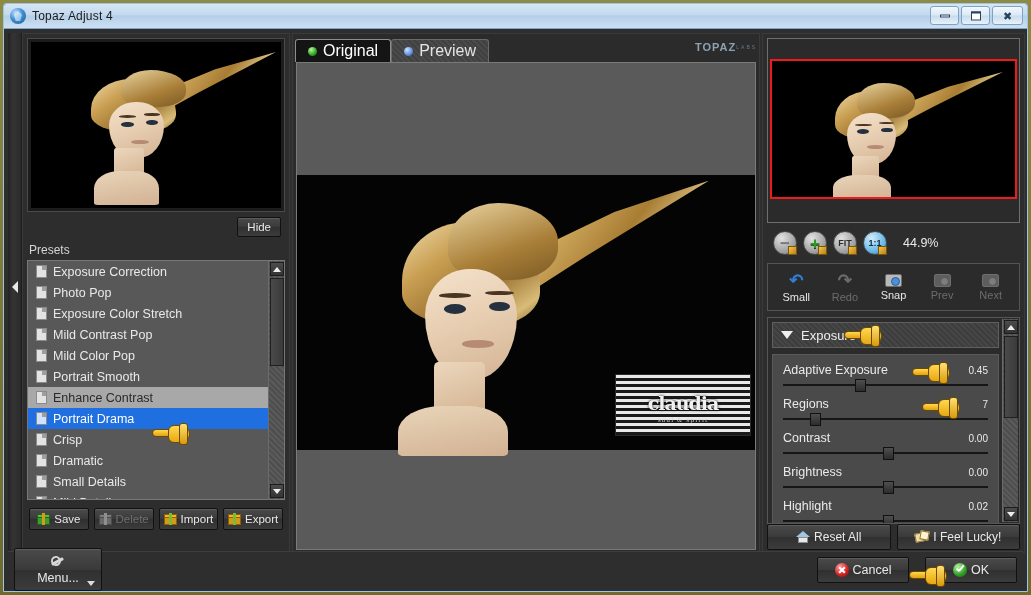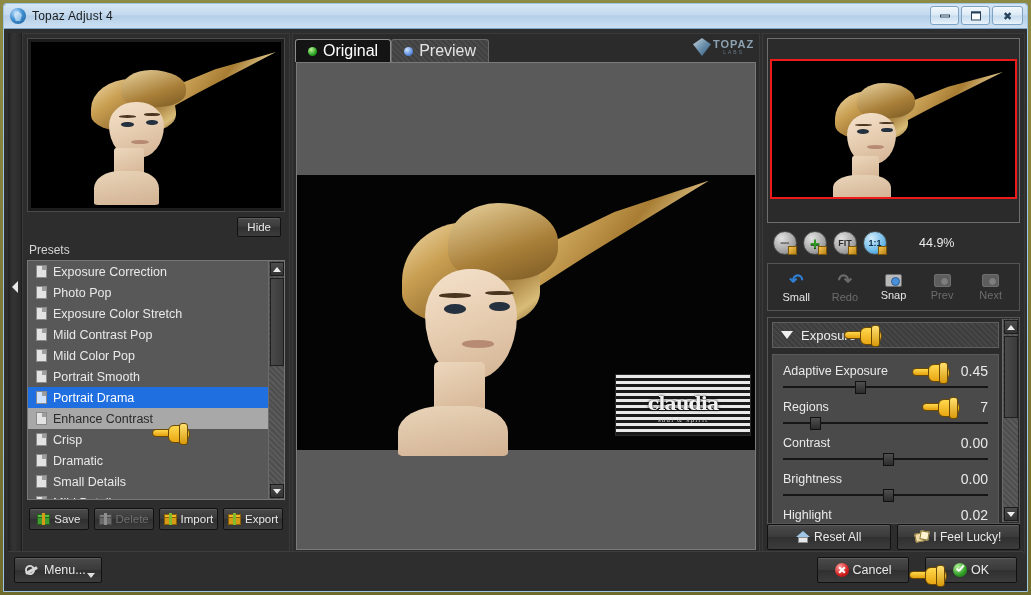--- a/index.html
+++ b/index.html
@@ -181,21 +181,21 @@
   .dot.blue{background:radial-gradient(circle at 35% 30%,#cfe4ff,#5f8fe0 60%,#2c5aa8);}
   .topaz-logo{
     position:absolute; right:4px; top:0px; width:62px; height:26px;
     display:flex;align-items:center;gap:2px; opacity:.85;
   }
   .topaz-diamond{
     width:18px;height:18px;
     background:linear-gradient(135deg,#eaf3fb 0%,#7fa9c9 45%,#2f5f86 100%);
     clip-path: polygon(50% 0%,100% 35%,50% 100%,0% 35%);
   }
-  .topaz-text{display:flex;flex-direction:column;line-height:1;align-items:center;}
+  .topaz-text{display:flex;flex-direction:row;line-height:1;align-items:center;}
   .topaz-text .t1{font-size:11px;font-weight:bold;color:#9db6c9;letter-spacing:1px;}
   .topaz-text .t2{font-size:5px;color:#6f8699;letter-spacing:2px;}
 
   .canvas {
     position:absolute; left:3px; top:28px; width:460px; height:488px;
     background:#5a5a5a; border:1px solid #7a7a7a; overflow:hidden;
   }
   .img-area {
     position:absolute; left:0; top:112px; width:100%; height:275px; background:#040404;
   }
@@ -247,21 +247,21 @@
     background:radial-gradient(circle at 35% 28%,#e2e2e2,#9a9a9a 70%,#6e6e6e);
     border:1px solid #4a4a4a; position:relative; cursor:pointer;
   }
   .zbtn.blue{background:radial-gradient(circle at 35% 28%,#d3ecfb,#63b4e6 65%,#2f7fba);color:#0b2e4a;}
   .zbtn .plus{color:#2f9a26;font-size:17px;font-weight:bold;line-height:1;text-shadow:0 1px 0 #0a3a07;}
   .zbtn .minus{color:#777;font-size:17px;font-weight:bold;line-height:1;}
   .zbtn::after{
     content:"";position:absolute;right:-1px;bottom:-1px;width:7px;height:7px;
     background:linear-gradient(135deg,#f5c34a,#b9821a);border:1px solid #7a5608;
   }
-  .zoomval{color:#e9e9e9;font-size:12.5px;margin-left:26px;}
+  .zoomval{color:#e9e9e9;font-size:12.5px;margin-left:10px;}
 
   .tbar {
     margin-top:6px; height:48px; background:#2b2b2b; border:1px solid #545454;
     display:flex; align-items:center; justify-content:space-around; padding:0 4px;
   }
   .tbtn{display:flex;flex-direction:column;align-items:center;gap:2px;cursor:pointer;width:44px;}
   .tbtn .lbl{font-size:11px;color:#e6e6e6;}
   .tbtn.dis .lbl{color:#6c6c6c;}
   .undo-g{font-size:17px;color:#2f7fd4;line-height:1;font-weight:bold;}
   .redo-g{font-size:17px;color:#6b6b6b;line-height:1;font-weight:bold;}
@@ -278,41 +278,41 @@
   .section-hdr{
     height:26px; display:flex; align-items:center; gap:8px; padding-left:8px;
     background: repeating-linear-gradient(45deg,#464646 0 2px,#3d3d3d 2px 4px);
     border:1px solid #5f5f5f; color:#eee; font-size:13px; position:relative;
   }
   .caret-d{width:0;height:0;border-left:6px solid transparent;border-right:6px solid transparent;border-top:8px solid #efefef;}
   .slider-box{ margin-top:6px; background:#4a4a4a; border:1px solid #5a5a5a; padding:8px 10px 4px 10px;}
   .srow{margin-bottom:6px;}
   .srow-top{display:flex;justify-content:space-between;align-items:center;}
   .sname{font-size:12.5px;color:#eaeaea;}
-  .sval{font-size:14px;color:#eaeaea;}
+  .sval{font-size:10px;color:#eaeaea;}
   .strack{position:relative;height:12px;margin-top:2px;}
   .strack .line{position:absolute;left:0;right:0;top:5px;height:2px;background:#161616;}
   .sknob{position:absolute;top:0;width:11px;height:13px;background:linear-gradient(180deg,#4f4f4f,#2c2c2c);border:1px solid #111;}
 
   .bottom-btns{ position:absolute; left:4px; right:4px; bottom:2px; display:flex; gap:6px;}
   .bbtn{flex:1;justify-content:center;font-size:12px;padding:5px 2px;}
   .house{width:14px;height:12px;position:relative;flex:none;}
   .house .roof{position:absolute;left:0;top:0;width:0;height:0;border-left:7px solid transparent;border-right:7px solid transparent;border-bottom:6px solid #9fc6e4;}
   .house .base{position:absolute;left:2px;bottom:0;width:10px;height:6px;background:#e8e8e8;border:1px solid #8d8d8d;}
   .dice{width:14px;height:13px;position:relative;flex:none;}
   .dice .d1{position:absolute;left:0;top:2px;width:9px;height:9px;background:#efdca8;border:1px solid #8a7530;transform:rotate(-12deg);}
   .dice .d2{position:absolute;left:5px;top:0;width:9px;height:9px;background:#fdf3d0;border:1px solid #8a7530;transform:rotate(10deg);}
 
   
   .footer{
     position:absolute; left:4px; right:4px; bottom:4px; height:36px;
     background:#2e2e2e; border-top:1px solid #3d3d3d;
     display:flex; align-items:center; justify-content:space-between; padding:0 6px;
   }
-  .menu-btn{font-size:12.5px; padding:5px 10px; position:relative; min-width:88px;}
+  .menu-btn{font-size:12.5px; padding:5px 10px; position:relative; min-width:88px;flex-direction:column;}
   .wrench{width:15px;height:13px;position:relative;flex:none;}
   .wrench::before{content:"";position:absolute;left:0;top:6px;width:13px;height:3px;background:#d8d8d8;transform:rotate(-28deg);border-radius:1px;}
   .wrench::after{content:"";position:absolute;left:0;top:2px;width:6px;height:6px;border:2px solid #d8d8d8;border-radius:50%;transform:rotate(-28deg);}
   .menu-caret{position:absolute;right:6px;bottom:4px;width:0;height:0;border-left:4px solid transparent;border-right:4px solid transparent;border-top:5px solid #ddd;}
   .footer-right{display:flex;gap:16px;}
   .fbtn{font-size:12.5px;padding:5px 14px;min-width:92px;justify-content:center;}
   .xico{width:14px;height:14px;border-radius:50%;background:radial-gradient(circle at 35% 28%,#ff9b9b,#d02020 60%,#8d0f0f);position:relative;flex:none;}
   .xico::before,.xico::after{content:"";position:absolute;left:3px;top:6px;width:8px;height:2px;background:#fff;}
   .xico::before{transform:rotate(45deg);} .xico::after{transform:rotate(-45deg);}
   .okico{width:14px;height:14px;border-radius:50%;background:radial-gradient(circle at 35% 28%,#b5f29c,#2f9c25 60%,#14660f);position:relative;flex:none;}
@@ -441,27 +441,27 @@
                   <span>Mild Contrast Pop</span>
                 </div>
                 <div class="litem">
                   <span class="fileicon"></span>
                   <span>Mild Color Pop</span>
                 </div>
                 <div class="litem">
                   <span class="fileicon"></span>
                   <span>Portrait Smooth</span>
                 </div>
+                <div class="litem hov">
+                  <span class="fileicon"></span>
+                  <span>Enhance Contrast</span>
+                </div>
                 <div class="litem sel">
                   <span class="fileicon"></span>
                   <span>Portrait Drama</span>
-                </div>
-                <div class="litem hov">
-                  <span class="fileicon"></span>
-                  <span>Enhance Contrast</span>
                 </div>
                 <div class="litem">
                   <span class="fileicon"></span>
                   <span>Crisp</span>
                 </div>
                 <div class="litem">
                   <span class="fileicon"></span>
                   <span>Dramatic</span>
                 </div>
                 <div class="litem">

